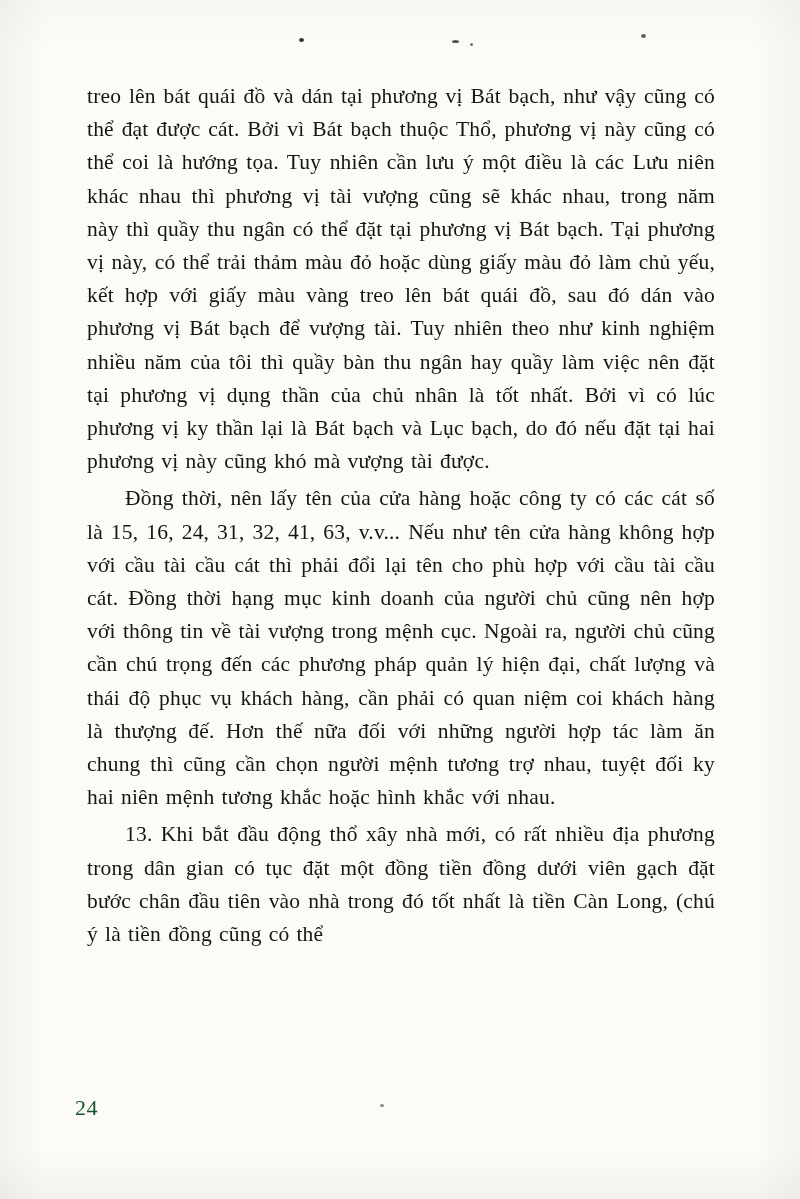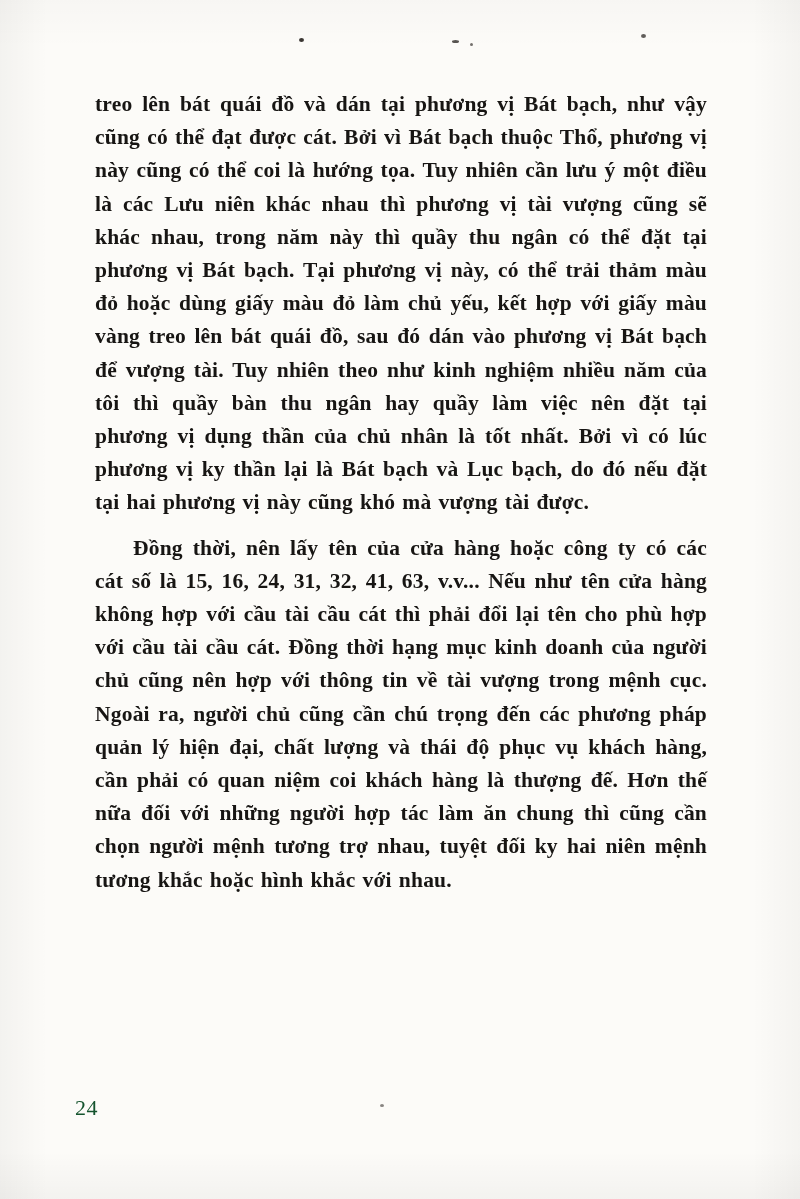--- a/index.html
+++ b/index.html
@@ -18,28 +18,28 @@
     font-family: "Liberation Serif", "DejaVu Serif", serif;
     color: #171513;
   }
   .text-block {
     position: absolute;
     left: 83px;
     top: 76px;
     width: 636px;
   }
   .para {
-    margin: 12px;
+    margin: 4px;
     font-size: 21.5px;
     line-height: 33.2px;
     text-align: justify;
     text-justify: inter-word;
     word-spacing: 1.5px;
     letter-spacing: 0.2px;
-    font-weight: 700;
+    font-weight: 400;
     color: #171513;
   }
   .para.indented {
     text-indent: 38px;
   }
   .page-number {
     position: absolute;
     left: 75px;
     top: 1095px;
     font-size: 22px;
@@ -76,17 +76,18 @@
 
   <span class="speck s1"></span>
   <span class="speck s2"></span>
   <span class="speck s3"></span>
   <span class="speck s4"></span>
   <span class="speck s5"></span>
 
   <div class="text-block">
     <p class="para">treo lên bát quái đồ và dán tại phương vị Bát bạch, như vậy cũng có thể đạt được cát. Bởi vì Bát bạch thuộc Thổ, phương vị này cũng có thể coi là hướng tọa. Tuy nhiên cần lưu ý một điều là các Lưu niên khác nhau thì phương vị tài vượng cũng sẽ khác nhau, trong năm này thì quầy thu ngân có thể đặt tại phương vị Bát bạch. Tại phương vị này, có thể trải thảm màu đỏ hoặc dùng giấy màu đỏ làm chủ yếu, kết hợp với giấy màu vàng treo lên bát quái đồ, sau đó dán vào phương vị Bát bạch để vượng tài. Tuy nhiên theo như kinh nghiệm nhiều năm của tôi thì quầy bàn thu ngân hay quầy làm việc nên đặt tại phương vị dụng thần của chủ nhân là tốt nhất. Bởi vì có lúc phương vị ky thần lại là Bát bạch và Lục bạch, do đó nếu đặt tại hai phương vị này cũng khó mà vượng tài được.</p>
     <p class="para indented">Đồng thời, nên lấy tên của cửa hàng hoặc công ty có các cát số là 15, 16, 24, 31, 32, 41, 63, v.v... Nếu như tên cửa hàng không hợp với cầu tài cầu cát thì phải đổi lại tên cho phù hợp với cầu tài cầu cát. Đồng thời hạng mục kinh doanh của người chủ cũng nên hợp với thông tin về tài vượng trong mệnh cục. Ngoài ra, người chủ cũng cần chú trọng đến các phương pháp quản lý hiện đại, chất lượng và thái độ phục vụ khách hàng, cần phải có quan niệm coi khách hàng là thượng đế. Hơn thế nữa đối với những người hợp tác làm ăn chung thì cũng cần chọn người mệnh tương trợ nhau, tuyệt đối ky hai niên mệnh tương khắc hoặc hình khắc với nhau.</p>
+    <p class="para indented">13. Khi bắt đầu động thổ xây nhà mới, có rất nhiều địa phương trong dân gian có tục đặt một đồng tiền đồng dưới viên gạch đặt bước chân đầu tiên vào nhà trong đó tốt nhất là tiền Càn Long, (chú ý là tiền đồng cũng có thể</p>
   </div>
 
   <div class="page-number">24</div>
 
 </div>
 
 </body></html>

